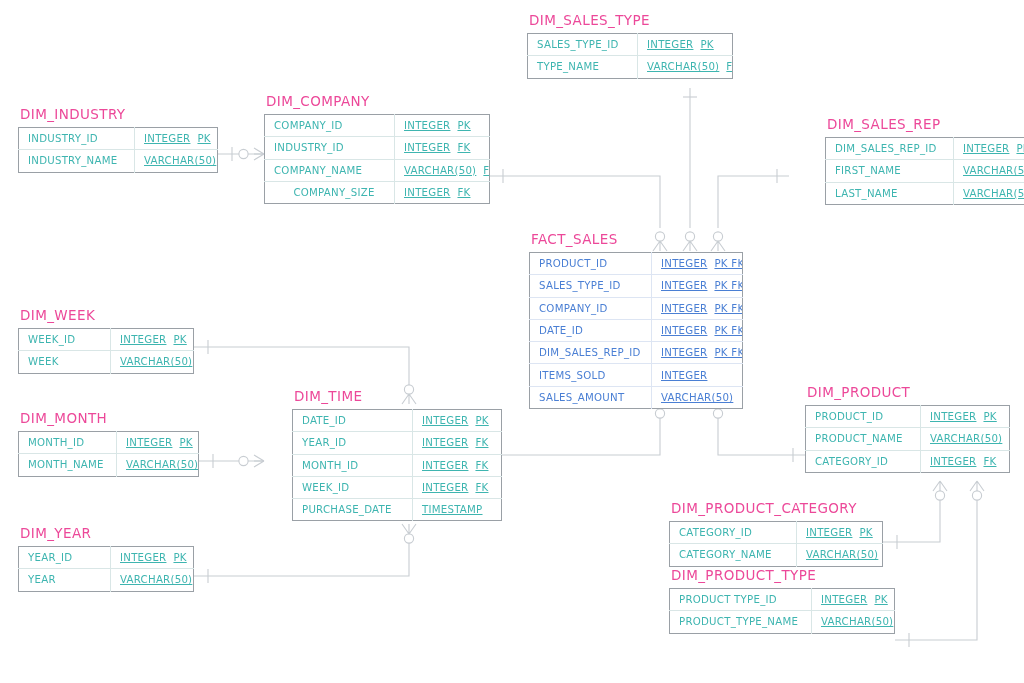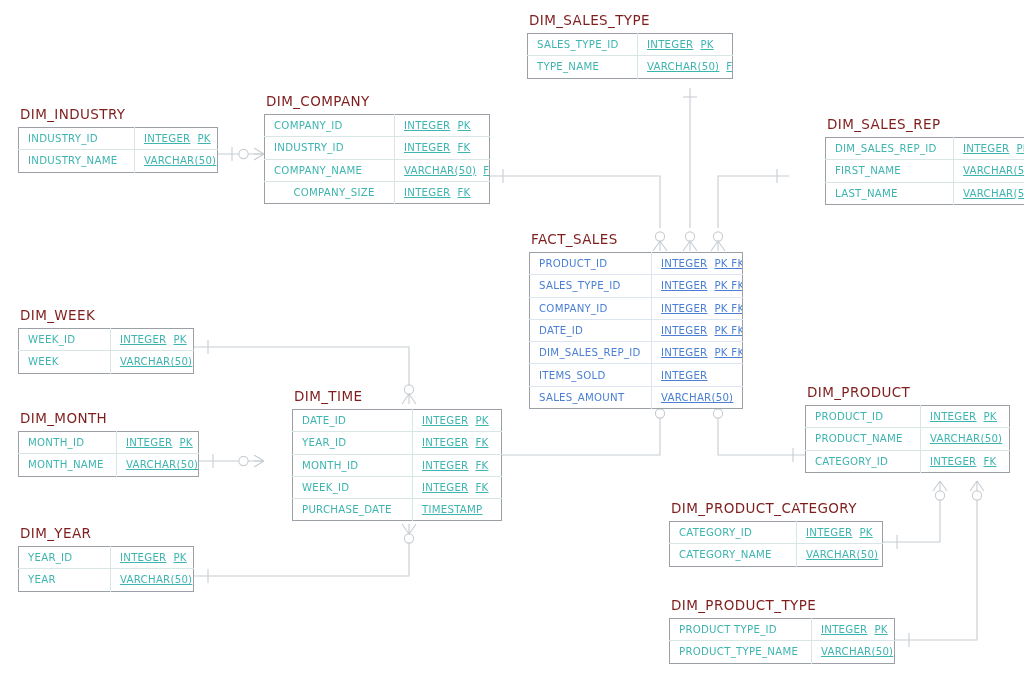--- a/index.html
+++ b/index.html
@@ -24,21 +24,21 @@
     width: 1024px;
     height: 683px;
     pointer-events: none;
   }
   .entity {
     position: absolute;
   }
   .entity-title {
     font-size: 13.5px;
     letter-spacing: 0.4px;
-    color: #7f1d1d;
+    color: #ec4899;
     white-space: nowrap;
     padding-left: 2px;
     margin-bottom: 5px;
     font-weight: 400;
   }
   .entity-table {
     border: 1px solid #9aa0a6;
     border-collapse: collapse;
     background: #ffffff;
     table-layout: fixed;
@@ -370,21 +370,21 @@
               <td class="col-name" style="width: 117px;">CATEGORY_ID</td>
               <td class="col-type"><span>INTEGER</span><span class="flag">PK</span></td>
             </tr>
             <tr>
               <td class="col-name" style="width: 117px;">CATEGORY_NAME</td>
               <td class="col-type"><span>VARCHAR(50)</span></td>
             </tr>
           </tbody>
         </table>
       </div>
-      <div class="entity" style="left: 669px; top: 597px;">
+      <div class="entity" style="left: 669px; top: 567px;">
         <div class="entity-title">DIM_PRODUCT_TYPE</div>
         <table class="entity-table" style="width: 226px;">
           <tbody>
             <tr>
               <td class="col-name" style="width: 132px;">PRODUCT TYPE_ID</td>
               <td class="col-type"><span>INTEGER</span><span class="flag">PK</span></td>
             </tr>
             <tr>
               <td class="col-name" style="width: 132px;">PRODUCT_TYPE_NAME</td>
               <td class="col-type"><span>VARCHAR(50)</span></td>

